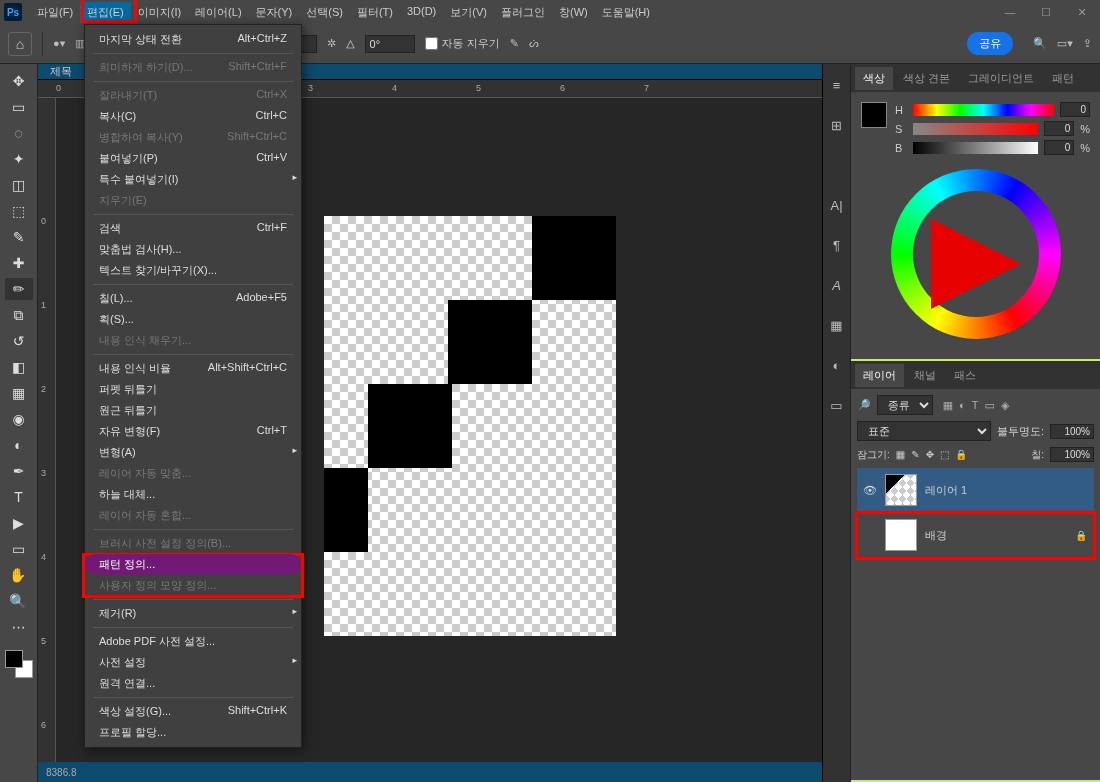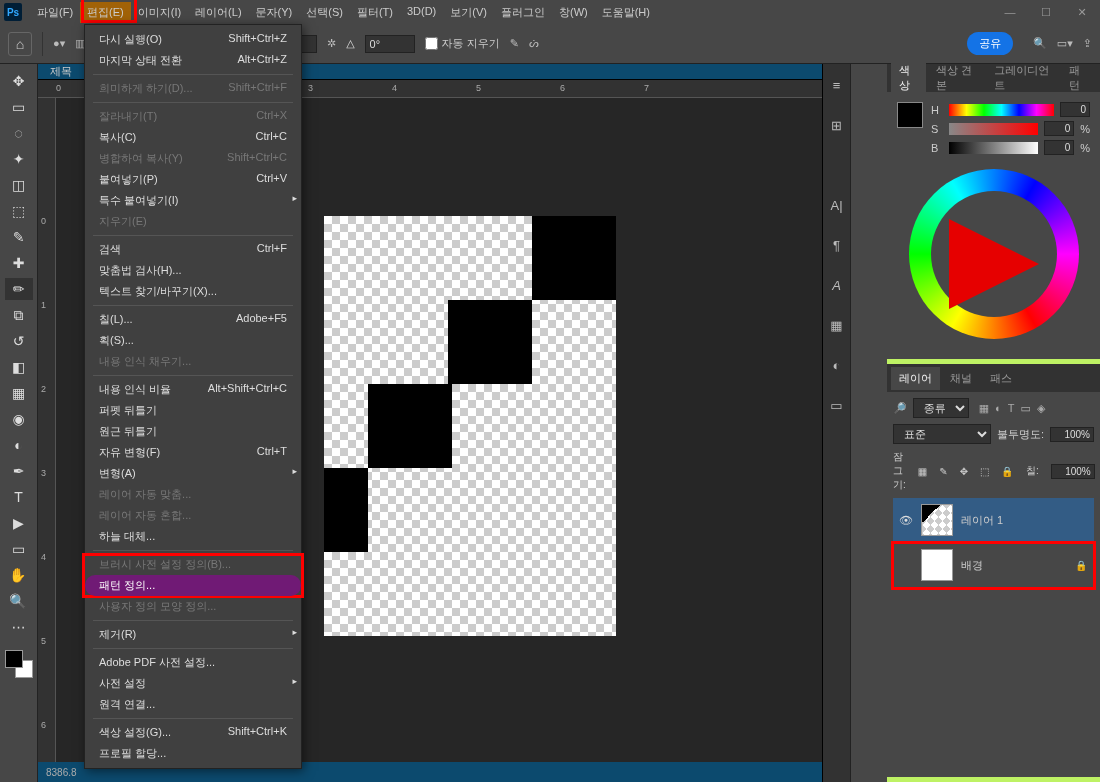--- a/index.html
+++ b/index.html
@@ -1,20 +1,20 @@
 <!DOCTYPE html>
 <html><head>
 <meta charset="utf-8">
 <style>
 * { margin: 0; padding: 0; box-sizing: border-box; font-family: "Malgun Gothic", sans-serif; }
 body { background: #323232; color: #ccc; font-size: 11px; overflow: hidden; width: 1100px; height: 782px; position: relative; }
 .titlebar { height: 24px; background: #474747; display: flex; align-items: center; padding: 0 4px; position: relative; }
 .ps-icon { width: 18px; height: 18px; background: #001e36; color: #31a8ff; display: flex; align-items: center; justify-content: center; font-weight: bold; font-size: 10px; border-radius: 2px; margin-right: 8px; }
 .menu-item { padding: 3px 7px; cursor: pointer; }
-.menu-item.active { background: #a16207; }
+.menu-item.active { background: #0369a1; }
 .window-controls { position: absolute; right: 0; top: 0; display: flex; }
 .win-btn { width: 36px; height: 24px; display: flex; align-items: center; justify-content: center; color: #999; }
 .options-bar { height: 40px; background: #474747; border-bottom: 1px solid #222; display: flex; align-items: center; padding: 0 8px; gap: 10px; }
 .home-icon { width: 24px; height: 24px; display: flex; align-items: center; justify-content: center; font-size: 14px; border: 1px solid #666; border-radius: 3px; }
 .opt-label { font-size: 11px; color: #ddd; }
 .opt-input { background: #333; border: 1px solid #222; color: #ddd; padding: 2px 4px; width: 50px; font-size: 11px; }
 .share-btn { background: #1473e6; color: #fff; padding: 4px 12px; border-radius: 12px; font-size: 11px; margin-left: auto; }
 .main-area { display: flex; height: calc(782px - 64px); }
 .tools-panel { width: 38px; background: #474747; border-right: 1px solid #222; display: flex; flex-direction: column; align-items: center; padding-top: 6px; gap: 4px; }
 .tool { width: 28px; height: 22px; display: flex; align-items: center; justify-content: center; color: #ddd; font-size: 14px; cursor: pointer; }
@@ -40,21 +40,21 @@
   background-color: #fff; }
 .blk { position: absolute; background: #000; }
 .b1 { left: 208px; top: 0; width: 84px; height: 84px; }
 .b2 { left: 124px; top: 84px; width: 84px; height: 84px; }
 .b3 { left: 44px; top: 168px; width: 84px; height: 84px; }
 .b4 { left: 0; top: 252px; width: 44px; height: 84px; }
 .status-bar { height: 20px; background: #0c4a6e; display: flex; align-items: center; padding: 0 8px; font-size: 10px; color: #aaa; }
 .right-collapse { width: 28px; background: #323232; border-left: 1px solid #000; display: flex; flex-direction: column; align-items: center; padding-top: 10px; gap: 18px; }
 .collapse-icon { width: 22px; height: 22px; display: flex; align-items: center; justify-content: center; color: #bbb; font-size: 13px; }
 .right-panels { width: 250px; background: #474747; border-left: 1px solid #222; display: flex; flex-direction: column; }
-.panel { border-bottom: 5px solid #bef264; margin-left: 36px; }
+.panel { border-bottom: 2px solid #bef264; }
 .panel-tabs { display: flex; background: #323232; height: 28px; align-items: center; padding: 0 4px; gap: 2px; }
 .panel-tab { padding: 4px 8px; font-size: 11px; color: #999; cursor: pointer; }
 .panel-tab.active { background: #474747; color: #eee; }
 .color-panel-body { padding: 10px; }
 .hsb-row { display: flex; align-items: center; gap: 6px; margin-bottom: 4px; }
 .hsb-label { width: 12px; font-size: 11px; }
 .hsb-slider { flex: 1; height: 12px; background: linear-gradient(to right,#f00,#ff0,#0f0,#0ff,#00f,#f0f,#f00); position: relative; }
 .hsb-slider.s { background: linear-gradient(to right,#888,#f00); }
 .hsb-slider.b { background: linear-gradient(to right,#000,#fff); }
 .hsb-val { width: 30px; background: #333; border: 1px solid #222; color: #ddd; font-size: 10px; padding: 1px 3px; text-align: right; }
@@ -283,21 +283,21 @@
             <span>◈</span>
           </div>
         </div>
         <div class="layers-row">
           <select class="layers-sel" style="flex:1;">
             <option>표준</option>
           </select>
           <span>불투명도:</span>
           <input class="hsb-val" style="width: 44px;" value="100%">
         </div>
-        <div class="layers-row" style="font-size:10px;gap:12px;">
+        <div class="layers-row" style="font-size:10px;">
           <span>잠그기:</span>
           <span>▦</span>
           <span>✎</span>
           <span>✥</span>
           <span>⬚</span>
           <span>🔒</span>
           <span style="margin-left:auto;">칠:</span>
           <input class="hsb-val" style="width: 44px;" value="100%">
         </div>
         <div id="layer-list">
@@ -314,24 +314,20 @@
             </div>
           </div>
       </div>
     </div>
   </div>
 </div>
 
 <div class="dropdown" id="edit-dropdown">
   <div class="red-box item-hl"></div>
     <div class="dd-item">
-      <span>다시 실행(O)</span>
-      <span>Shift+Ctrl+Z</span>
-    </div>
-    <div class="dd-item">
       <span>마지막 상태 전환</span>
       <span>Alt+Ctrl+Z</span>
     </div>
     <div class="dd-sep"></div>
     <div class="dd-item disabled">
       <span>희미하게 하기(D)...</span>
       <span>Shift+Ctrl+F</span>
     </div>
     <div class="dd-sep"></div>
     <div class="dd-item disabled">
@@ -392,25 +388,25 @@
     <div class="dd-item">
       <span>자유 변형(F)</span>
       <span>Ctrl+T</span>
     </div>
     <div class="dd-item dd-sub">
       <span>변형(A)</span>
     </div>
     <div class="dd-item disabled">
       <span>레이어 자동 맞춤...</span>
     </div>
+    <div class="dd-item">
+      <span>하늘 대체...</span>
+    </div>
     <div class="dd-item disabled">
       <span>레이어 자동 혼합...</span>
-    </div>
-    <div class="dd-item">
-      <span>하늘 대체...</span>
     </div>
     <div class="dd-sep"></div>
     <div class="dd-item disabled">
       <span>브러시 사전 설정 정의(B)...</span>
     </div>
     <div class="dd-item hover">
       <span>패턴 정의...</span>
     </div>
     <div class="dd-item disabled">
       <span>사용자 정의 모양 정의...</span>

